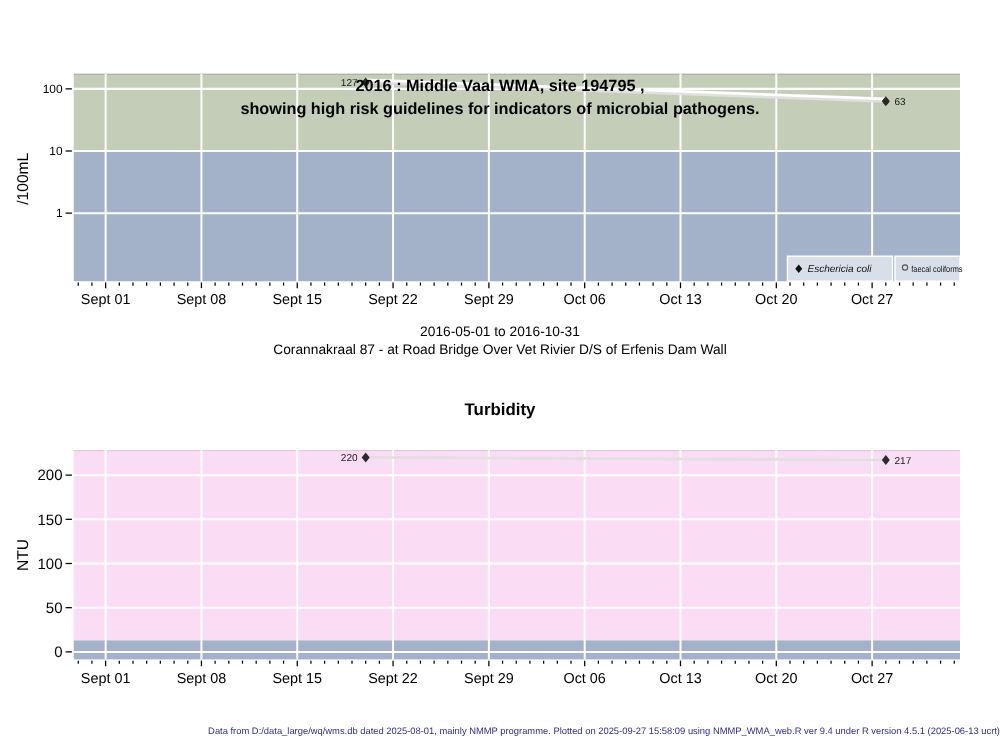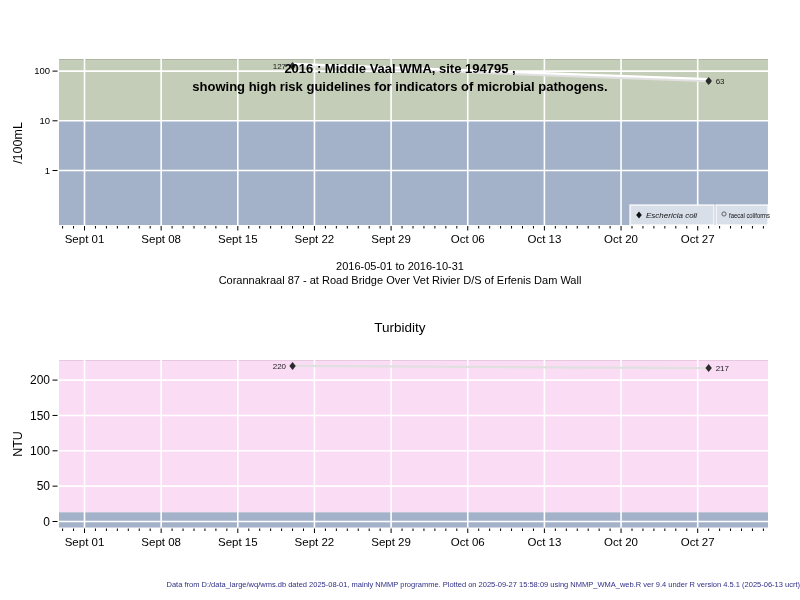--- a/index.html
+++ b/index.html
@@ -2,21 +2,21 @@
 <html><head>
 <meta charset="utf-8">
 <style>
   html,body{margin:0;padding:0;background:#fff;}
   .canvas{position:relative;width:800px;height:600px;background:#ffffff;
           font-family:"Liberation Sans",sans-serif;overflow:hidden;}
   #plot-svg{position:absolute;left:0;top:0;z-index:1;}
   .txt{position:absolute;left:0;right:0;text-align:center;z-index:2;color:#000;}
   .title{top:12px;font-weight:bold;font-size:13px;line-height:18px;margin-top:48px;}
   .caption{top:260px;font-size:11px;line-height:13.5px;}
-  .chart2-title{top:320px;font-weight:normal;font-size:13.5px;}
+  .chart2-title{top:320px;font-weight:bold;font-size:13.5px;}
   .footer{top:580px;font-size:7.5px;color:#2f2f86;text-align:right;}
 </style>
 </head>
 <body>
 
 <div class="canvas">
 
   <svg id="plot-svg" width="800" height="600" viewBox="0 0 800 600">
       <rect x="59" y="59" width="709" height="61.8" fill="#c4cdb7"></rect>
       <rect x="59" y="120.8" width="709" height="104.2" fill="#a3b2c9"></rect>

